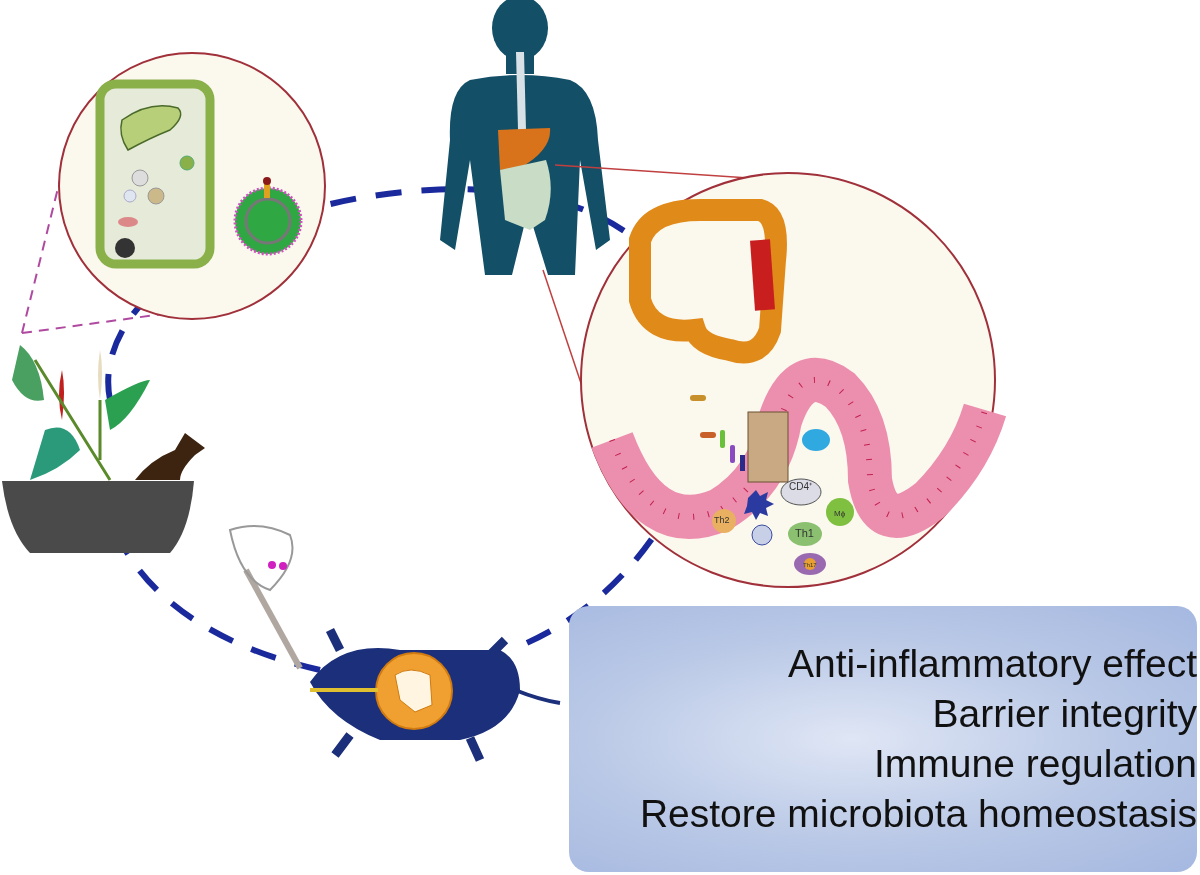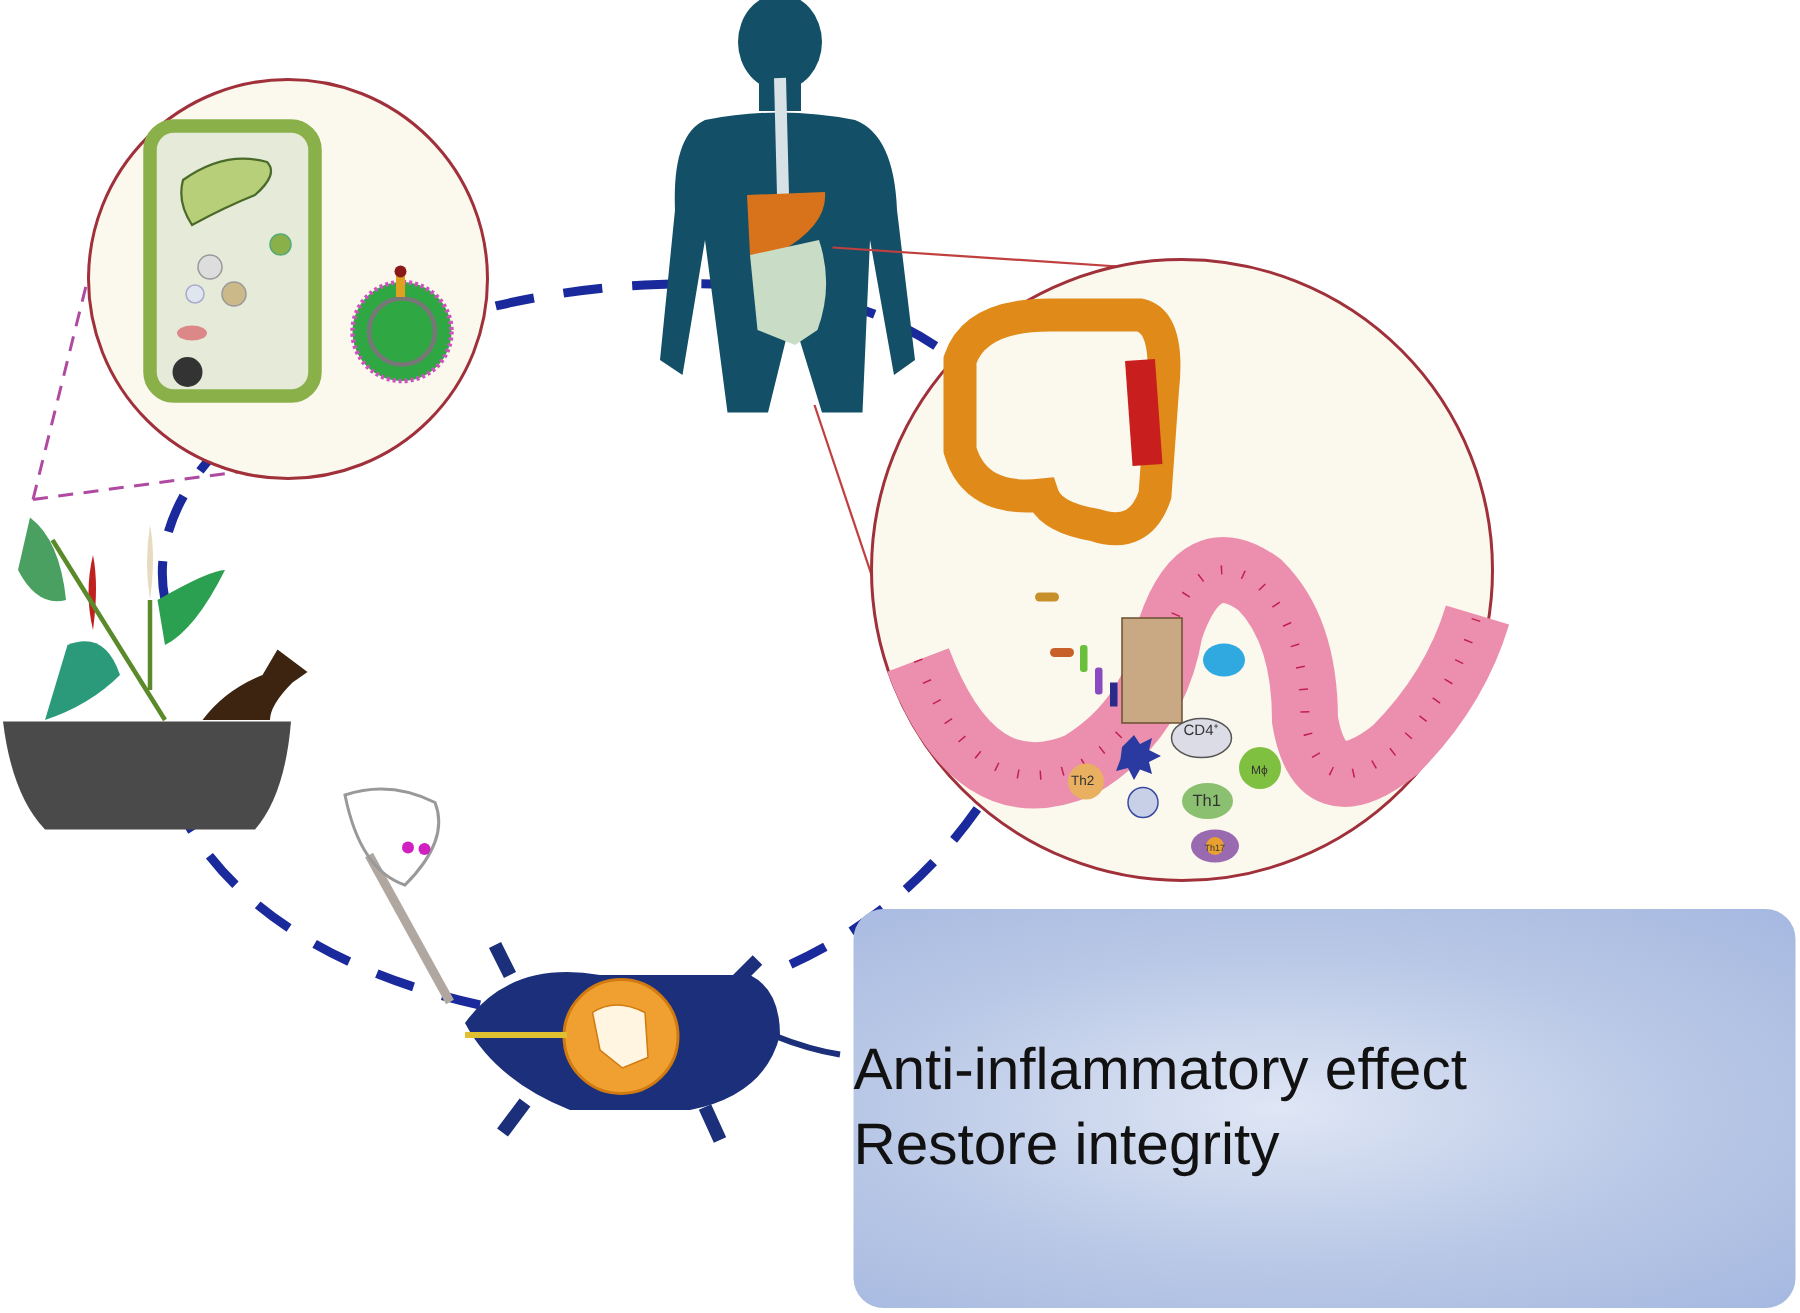--- a/index.html
+++ b/index.html
@@ -1,20 +1,20 @@
 <!DOCTYPE html>
 <html><head>
 <meta charset="utf-8">
 <style>
   html,body{margin:0;padding:0;background:#fff;}
   body{width:1200px;height:875px;position:relative;overflow:hidden;font-family:"Liberation Sans",sans-serif;}
   svg.main{position:absolute;left:0;top:0;}
   .effects-box{position:absolute;left:569px;top:606px;width:628px;height:266px;border-radius:20px;
     background:radial-gradient(ellipse at 45% 50%, #dfe6f5 0%, #b9c8e6 55%, #a5b8e0 100%);
-    display:flex;flex-direction:column;align-items:flex-start;justify-content:center;}
+    display:flex;flex-direction:column;align-items:flex-end;justify-content:center;}
   .effect{font-size:39px;color:#111;line-height:50px;white-space:nowrap;}
   .cell-label{font-family:"Liberation Sans",sans-serif;fill:#333;}
 </style>
 </head>
 <body>
 
 <svg class="main" width="1200" height="875" viewBox="0 0 1200 875">
 
   <path d="M 110 400 C 90 300, 240 200, 430 190 C 560 183, 640 220, 690 300 M 720 370 C 700 480, 640 600, 510 650 M 320 670 C 230 650, 120 600, 100 480" fill="none" stroke="#1a2a9c" stroke-width="6" stroke-dasharray="26 20"></path>
 
@@ -100,14 +100,16 @@
     <line x1="310" y1="690" x2="378" y2="690" stroke="#e0c030" stroke-width="4"></line>
     <line x1="246" y1="570" x2="300" y2="668" stroke="#b0a8a0" stroke-width="6"></line>
     <path d="M 230 530 Q 260 520 290 535 Q 300 560 270 590 Q 240 580 230 530 Z" fill="none" stroke="#999" stroke-width="2"></path>
     <circle cx="272" cy="565" r="4" fill="#d020c0"></circle>
     <circle cx="283" cy="566" r="4" fill="#d020c0"></circle>
   </g>
 </svg>
 
 <div class="effects-box">
   <div class="effect">Anti-inflammatory effect</div>
-  <div class="effect">Restore integrity</div>
+  <div class="effect">Barrier integrity</div>
+  <div class="effect">Immune regulation</div>
+  <div class="effect">Restore microbiota homeostasis</div>
 </div>
 
 </body></html>

